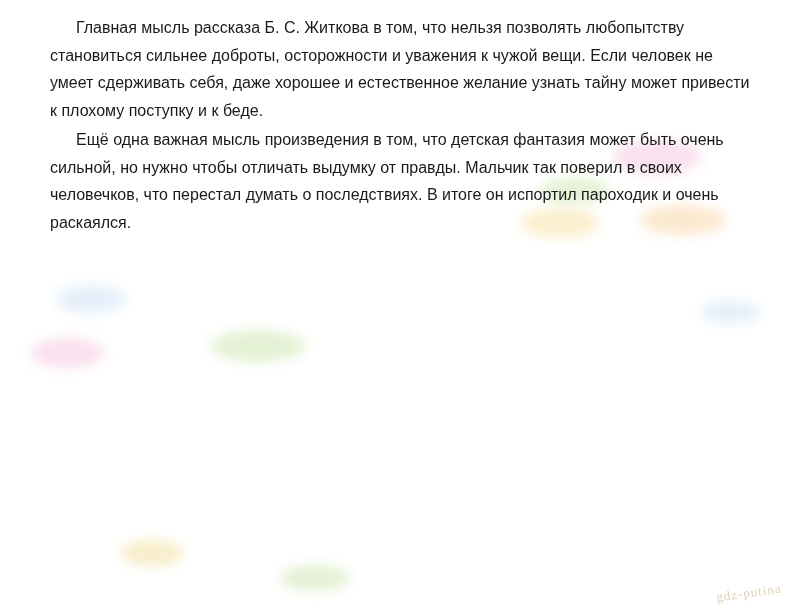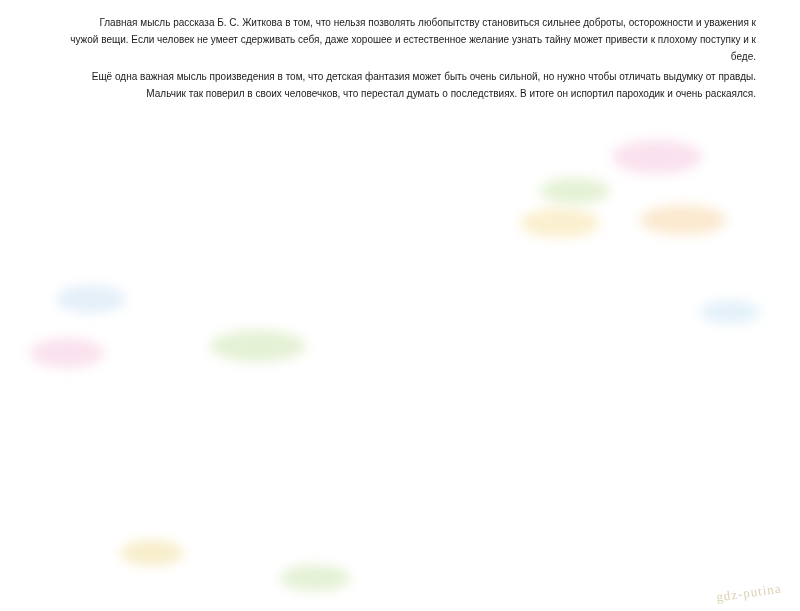--- a/index.html
+++ b/index.html
@@ -58,25 +58,25 @@
     text-decoration: underline;
     margin: 0 0 6px 32px;
     position: relative;
     z-index: 2;
   }
 
   .body-text {
     position: relative;
     z-index: 2;
     color: #1a1a1a;
-    font-size: 10px;
+    font-size: 16px;
     line-height: 1.72;
     margin: 0 0 2px 0;
     padding: 0 22px 0 28px;
-    text-align: right;
+    text-align: left;
     text-indent: 26px;
   }
 
   .teacher-head {
     color: #2e3a8c;
     font-size: 14.5px;
     margin: 38px 0 6px 32px;
     position: relative;
     z-index: 2;
   }

